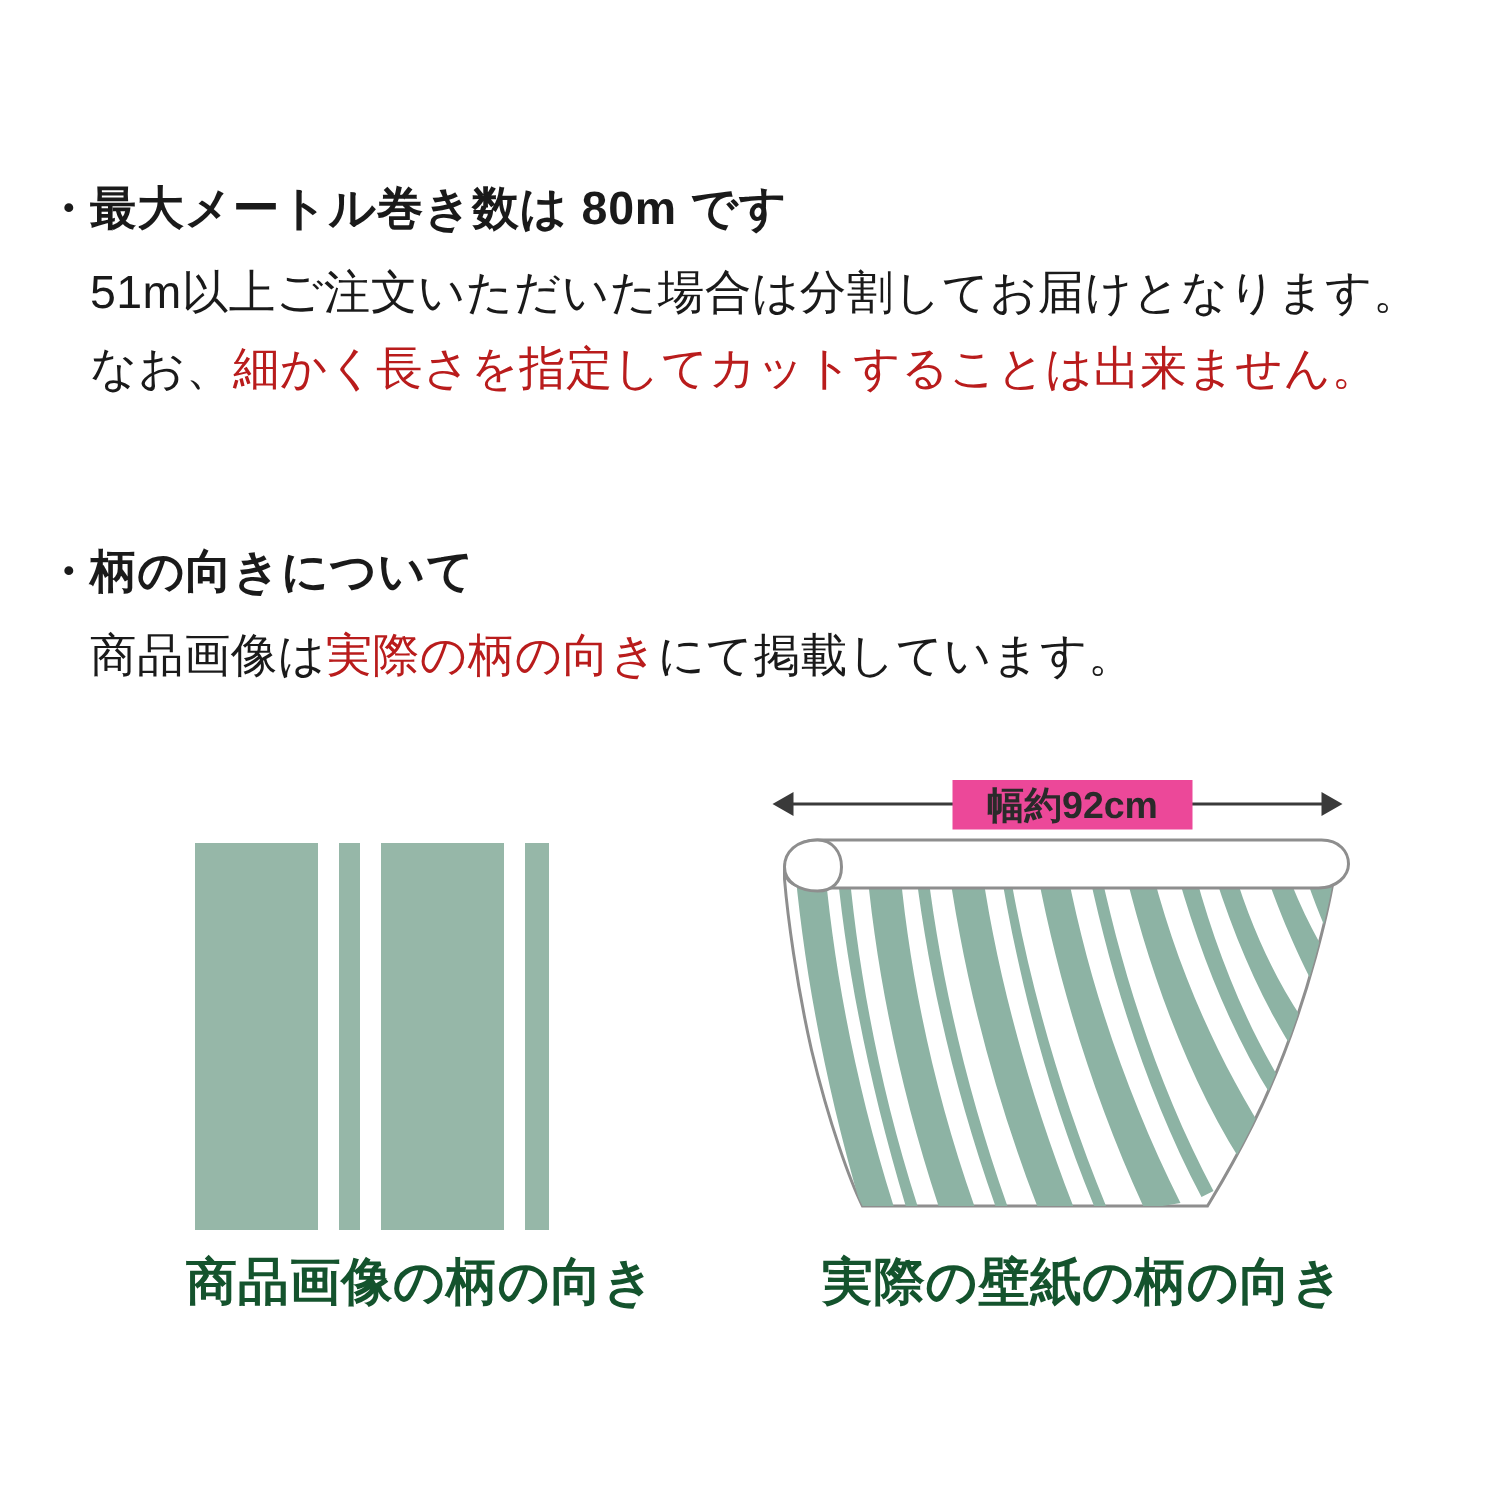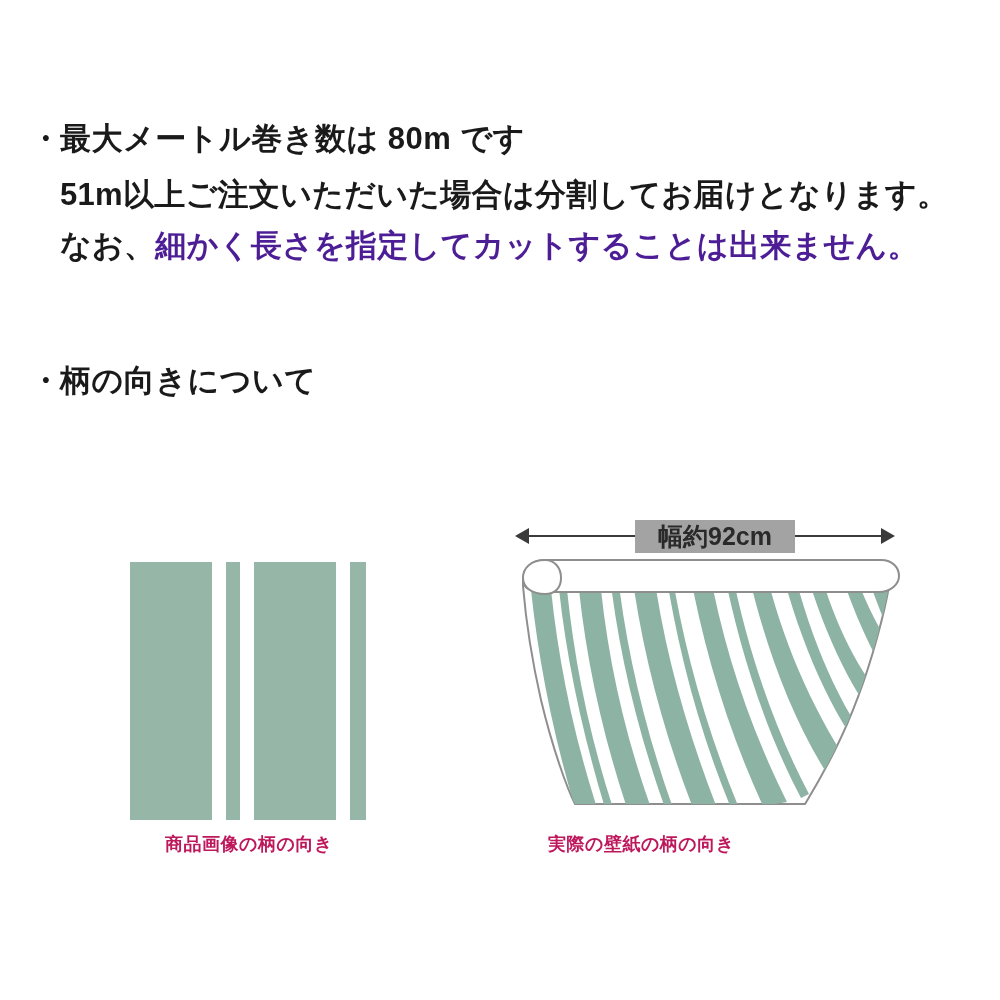--- a/index.html
+++ b/index.html
@@ -44,27 +44,27 @@
     line-height: 1.25;
     text-align: left;
   }
   .bullet-text {
     flex: 1 1 auto;
   }
 
   .sub-line {
     margin-left: 30px;
     font-size: 31px;
-    font-weight: bold;
+    font-weight: normal;
     letter-spacing: 0.3px;
     line-height: 1.45;
     white-space: nowrap;
   }
   .red {
-    color: #4c1d95;
+    color: #b91c1c;
   }
 
   
   .figures {
     position: absolute;
     left: 0;
     top: 500px;
     width: 1000px;
     height: 400px;
   }
@@ -81,23 +81,23 @@
   }
   .swatch-left .stripe {
     position: absolute;
     top: 0;
     bottom: 0;
     background: #96b7a8;
   }
 
   .caption {
     position: absolute;
-    font-size: 18px;
+    font-size: 34px;
     font-weight: bold;
-    color: #be185d;
+    color: #14532d;
     letter-spacing: 0.5px;
     white-space: nowrap;
   }
   .caption-left {
     left: 124px;
     top: 332px;
     width: 250px;
     text-align: center;
   }
   .caption-right {
@@ -149,21 +149,21 @@
   }
   .width-label {
     position: absolute;
     left: 120px;
     top: 0;
     width: 160px;
     text-align: center;
     font-size: 25px;
     font-weight: bold;
     color: #2a2a2a;
-    background: #a3a3a3;
+    background: #ec4899;
     padding: 0 6px;
     box-sizing: border-box;
   }
 
   .roll-svg {
     position: absolute;
     left: 0;
     top: 50px;
     width: 400px;
     height: 265px;
@@ -184,20 +184,23 @@
     </div>
     <div class="sub-line" style="margin-top:6px;">
       <span>なお、</span><span class="red">細かく長さを指定してカットすることは出来ません。</span>
     </div>
   </div>
 
   <div class="section" style="top:362px;">
     <div class="bullet-line">
       <span class="bullet-dot">・</span>
       <span class="bullet-text">柄の向きについて</span>
+    </div>
+    <div class="sub-line" style="margin-top:14px;">
+      <span>商品画像は</span><span class="red">実際の柄の向き</span><span>にて掲載しています。</span>
     </div>
   </div>
 
   <div class="figures">
 
     <div class="swatch-left">
       <div class="stripe" style="left:0px;  width:82px;"></div>
       <div class="stripe" style="left:96px; width:14px;"></div>
       <div class="stripe" style="left:124px;width:82px;"></div>
       <div class="stripe" style="left:220px;width:16px;"></div>

